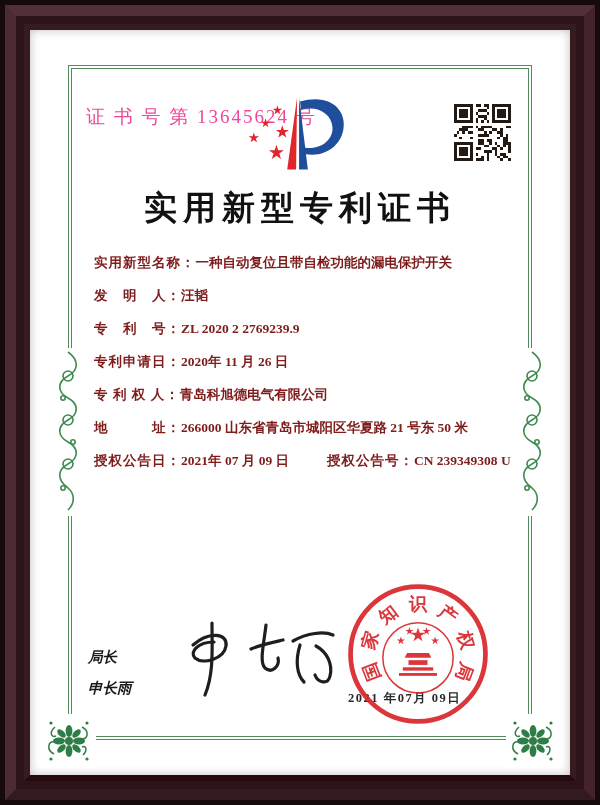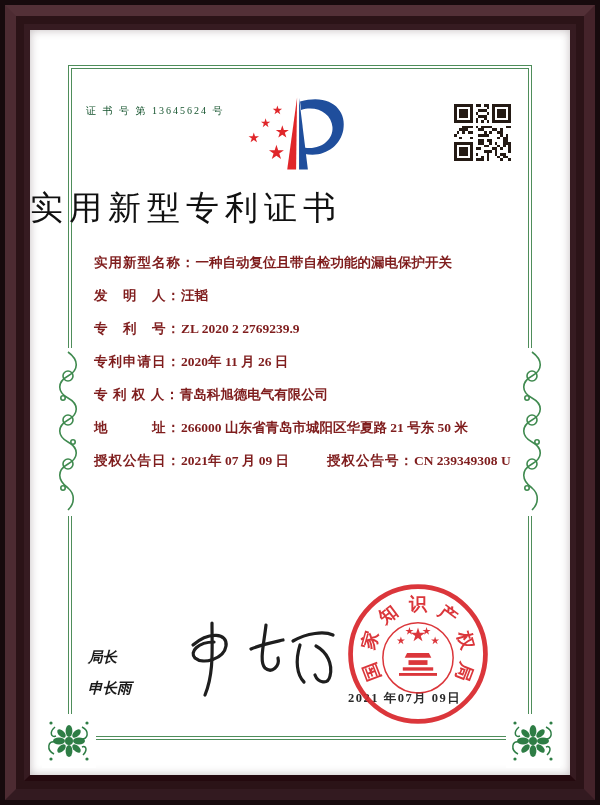--- a/index.html
+++ b/index.html
@@ -24,32 +24,32 @@
     box-sizing:border-box;border:4px double #4e8d5a;
   }
   .vine{position:absolute;width:36px;height:168px;background:#fff;z-index:2;}
   .vine.left{left:20px;top:318px;}
   .vine.right{left:484px;top:318px;}
   .floral{position:absolute;width:54px;height:54px;background:#fff;z-index:2;}
   .floral.bl{left:12px;top:684px;}
   .floral.br{left:476px;top:684px;}
   
   .cert-number{
-    position:absolute;left:56px;top:74px;font-size:10px;letter-spacing:2px;color:#14532d;
+    position:absolute;left:56px;top:74px;font-size:19px;letter-spacing:2px;color:#ec4899;
   }
   .logo{position:absolute;left:212px;top:58px;width:118px;height:90px;}
   .qr{
     position:absolute;left:424px;top:74px;width:57px;height:57px;
     display:grid;grid-template-columns:repeat(21,1fr);grid-template-rows:repeat(21,1fr);
   }
   .qr div{width:100%;height:100%;}
   .qr .on{background:#241a14;}
   .title{
-    position:absolute;left:0;top:156px;width:100%;text-align:left;
-    font-size:33px;font-weight:normal;letter-spacing:6px;color:#111;
+    position:absolute;left:0;top:156px;width:100%;text-align:center;
+    font-size:33px;font-weight:bold;letter-spacing:6px;color:#111;
   }
   
   .fields{position:absolute;left:64px;top:216px;width:420px;}
   .field-row{height:33px;line-height:33px;font-size:13.5px;font-weight:bold;color:#7f1d1d;white-space:nowrap;}
   .field-row .lbl{letter-spacing:1px;}
   .grant-gap{display:inline-block;width:38px;}
   
   .body-text{
     position:absolute;left:64px;top:444px;width:414px;
     font-size:12.5px;line-height:20.5px;color:#222;letter-spacing:.5px;font-weight:bold;

